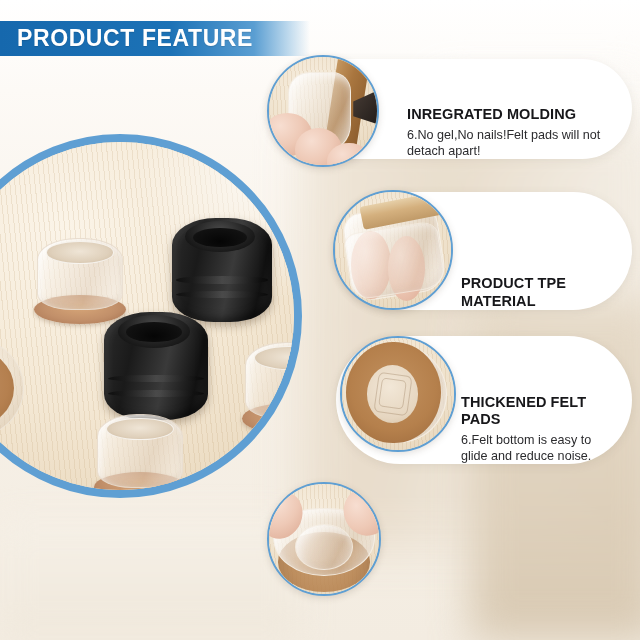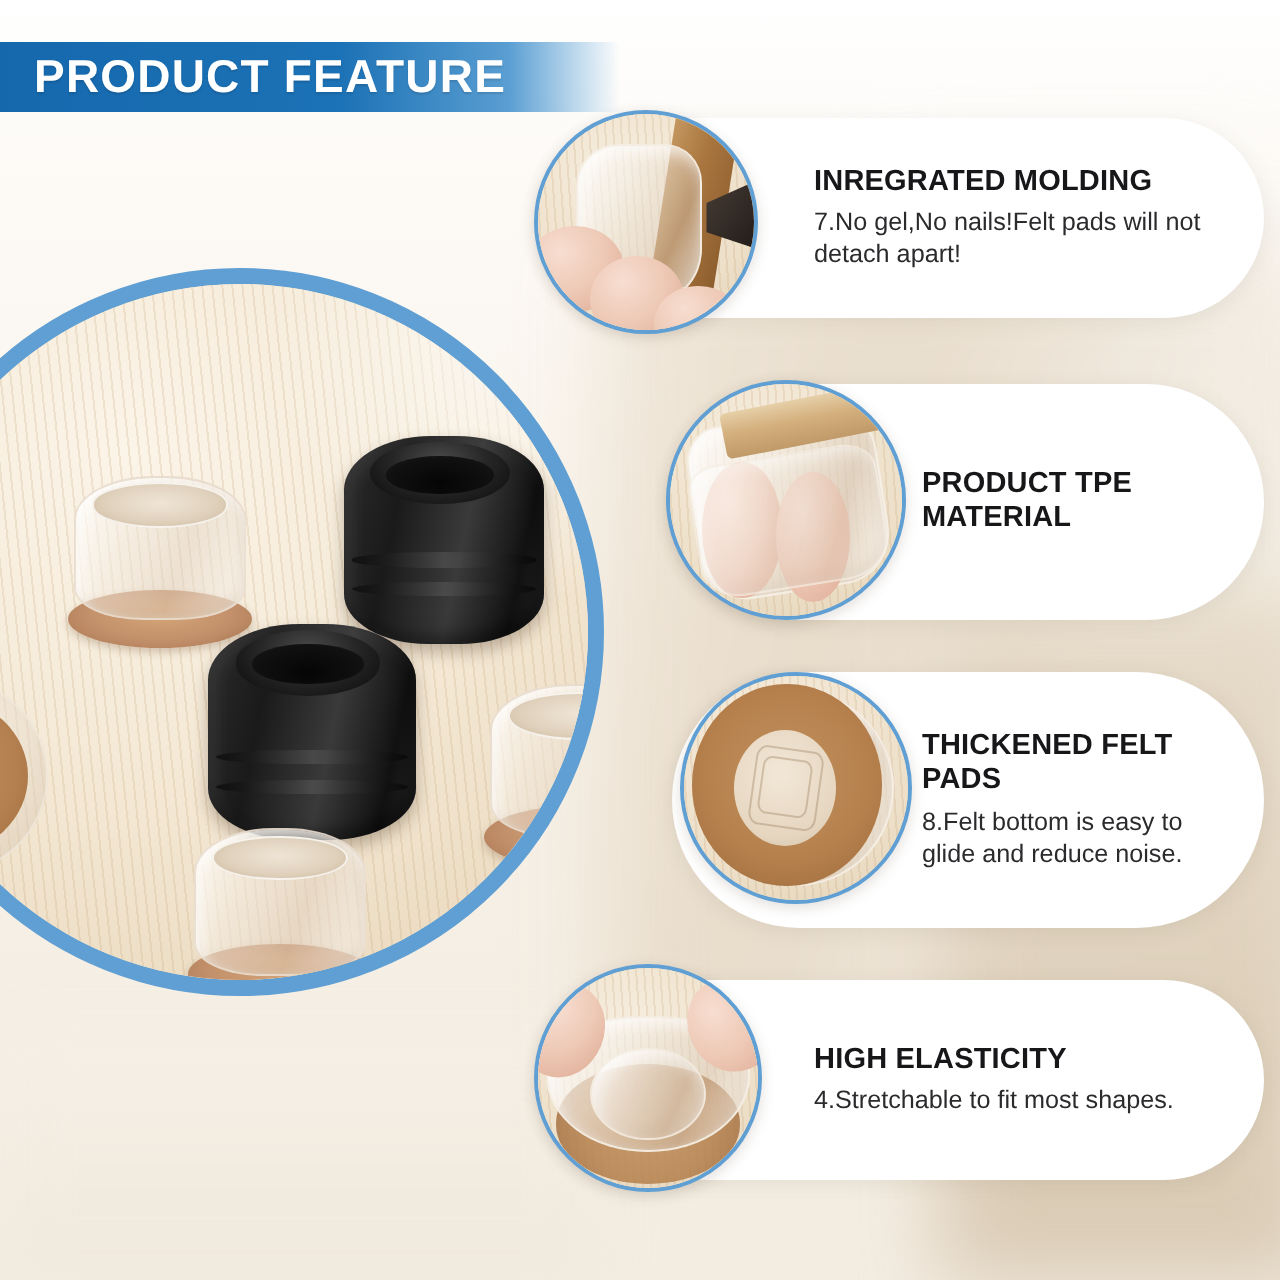--- a/index.html
+++ b/index.html
@@ -179,21 +179,21 @@
   
   .card {
     position: absolute;
     background: #ffffff;
     border-radius: 999px;
     box-shadow: 0 2px 10px rgba(110,95,75,.10);
   }
   .card-text {
     position: absolute;
     left: 137px; top: 0; right: 16px; bottom: 0;
-    display: flex; flex-direction: column; justify-content: center;
+    display: flex; flex-direction: column; justify-content: flex-end;
   }
   .card-title {
     font-size: 14.5px;
     font-weight: bold;
     color: #17171a;
     line-height: 1.2;
     letter-spacing: .1px;
   }
   .card-body {
     font-size: 12.6px;
@@ -317,21 +317,21 @@
     <div class="cap cap-top" style="left:-26px; top:196px; width:104px; height:100px;">
       <div class="ring-outer"></div>
       <div class="felt-ring"></div>
 
     </div>
   </div>
 
   <div class="card" style="left:270px; top:59px; width:362px; height:100px;">
     <div class="card-text">
       <div class="card-title">INREGRATED MOLDING</div>
-      <div class="card-body">7.No gel,No nails!Felt pads will not detach apart!</div>
+      <div class="card-body">6.No gel,No nails!Felt pads will not detach apart!</div>
     </div>
   </div>
   <div class="thumb" style="left:267px; top:55px; width:112px; height:112px;">
     <div class="thumb-wood"></div>
     <div class="woodleg" style="left:58%; top:-6%; width:30%; height:86%; transform:rotate(9deg);"></div>
     <div class="darktool" style="left:78%; top:26%; width:34%; height:40%; clip-path:polygon(0 38%,100% 0,100% 100%,0 72%);"></div>
     <div class="clear-blob" style="left:18%; top:14%; width:58%; height:74%; border-radius:34% 30% 42% 44% / 26% 24% 34% 36%;"></div>
     <div class="finger" style="left:-6%; top:52%; width:46%; height:40%;"></div>
     <div class="finger" style="left:24%; top:66%; width:44%; height:40%;"></div>
     <div class="finger" style="left:54%; top:80%; width:40%; height:34%;"></div>
@@ -347,38 +347,32 @@
     <div class="clear-blob" style="left:10%; top:14%; width:82%; height:76%; border-radius:18% 22% 26% 24% / 22% 26% 30% 26%; transform:rotate(-9deg);"></div>
     <div class="felt-strip" style="left:22%; top:6%; width:72%; height:20%; transform:rotate(-11deg);"></div>
     <div class="finger" style="left:14%; top:34%; width:34%; height:58%;"></div>
     <div class="finger" style="left:46%; top:38%; width:32%; height:56%;"></div>
     <div class="clear-blob" style="left:10%; top:30%; width:82%; height:58%; border-radius:16% 18% 24% 22% / 18% 20% 28% 26%; transform:rotate(-9deg); opacity:.72;"></div>
   </div>
 
   <div class="card" style="left:336px; top:336px; width:296px; height:128px;">
     <div class="card-text" style="left:125px;">
       <div class="card-title">THICKENED FELT PADS</div>
-      <div class="card-body">8.Felt bottom is easy to glide and reduce noise.</div>
+      <div class="card-body">6.Felt bottom is easy to glide and reduce noise.</div>
     </div>
   </div>
   <div class="thumb" style="left:340px; top:336px; width:116px; height:116px;">
     <div class="thumb-wood"></div>
     <div class="clear-blob" style="left:6%; top:6%; width:88%; height:88%; border-radius:50%;"></div>
     <div class="felt-disc" style="left:4%; top:4%; width:84%; height:90%;"></div>
     <div class="felt-disc-inner" style="left:22%; top:24%; width:46%; height:52%;"></div>
     <div class="hex-line" style="left:30%; top:32%; width:30%; height:36%; border-radius:16%; transform:rotate(8deg);"></div>
     <div class="hex-line" style="left:34%; top:37%; width:22%; height:26%; border-radius:18%; transform:rotate(8deg);"></div>
   </div>
 
-  <div class="card" style="left:270px; top:490px; width:362px; height:100px;">
-    <div class="card-text">
-      <div class="card-title">HIGH ELASTICITY</div>
-      <div class="card-body">4.Stretchable to fit most shapes.</div>
-    </div>
-  </div>
   <div class="thumb" style="left:267px; top:482px; width:114px; height:114px;">
     <div class="thumb-wood"></div>
     <div class="felt-disc" style="left:8%; top:44%; width:84%; height:54%; opacity:.85;"></div>
     <div class="clear-blob" style="left:4%; top:22%; width:92%; height:62%; border-radius:46% 46% 50% 50% / 40% 40% 56% 56%;"></div>
     <div class="clear-blob" style="left:24%; top:36%; width:52%; height:42%; border-radius:50%; opacity:.9;"></div>
     <div class="finger" style="left:-8%; top:6%; width:38%; height:44%; transform:rotate(22deg);"></div>
     <div class="finger" style="left:68%; top:4%; width:40%; height:44%; transform:rotate(-22deg);"></div>
   </div>
 
 </div>

